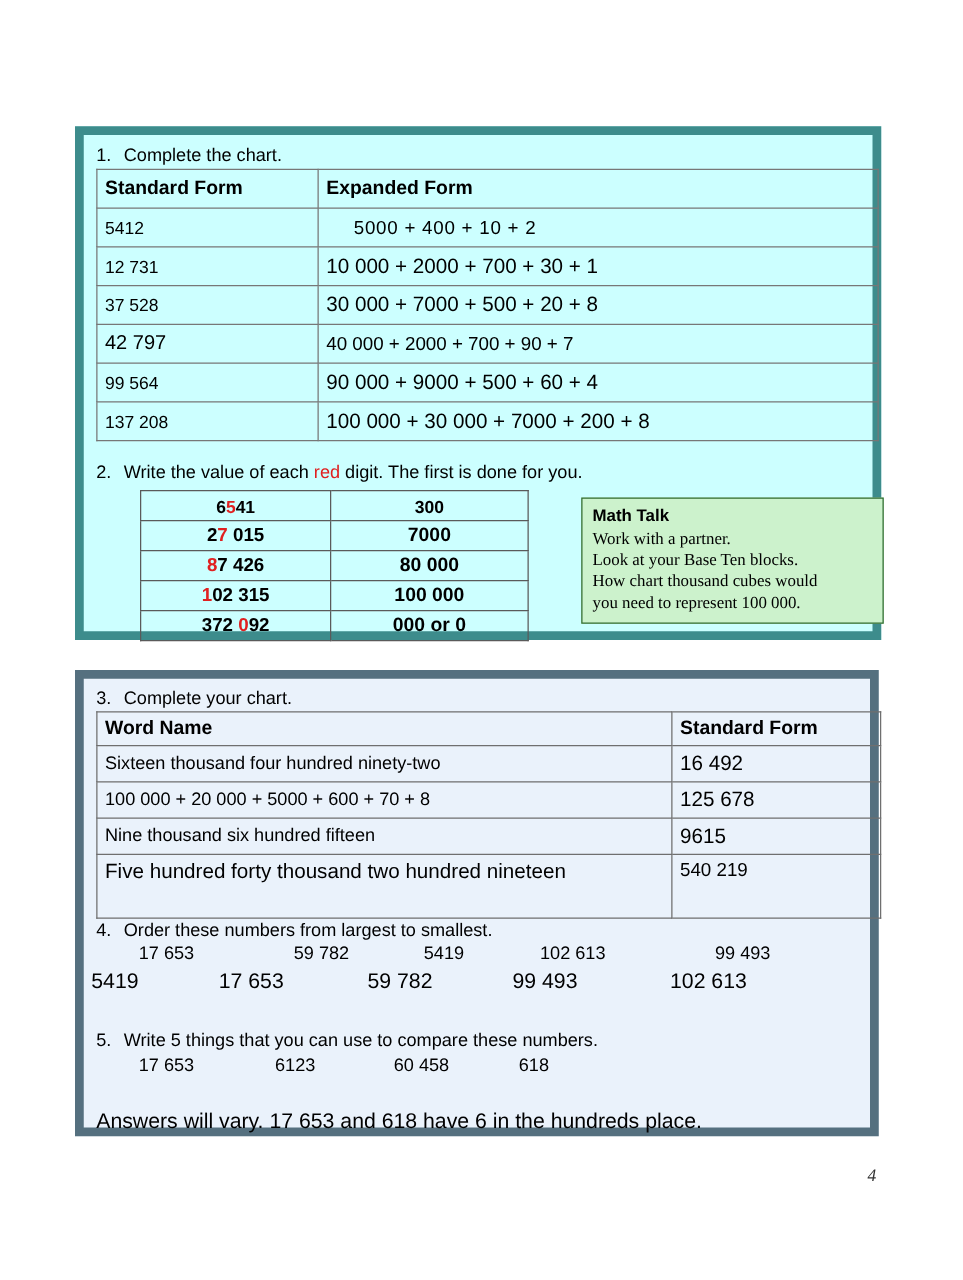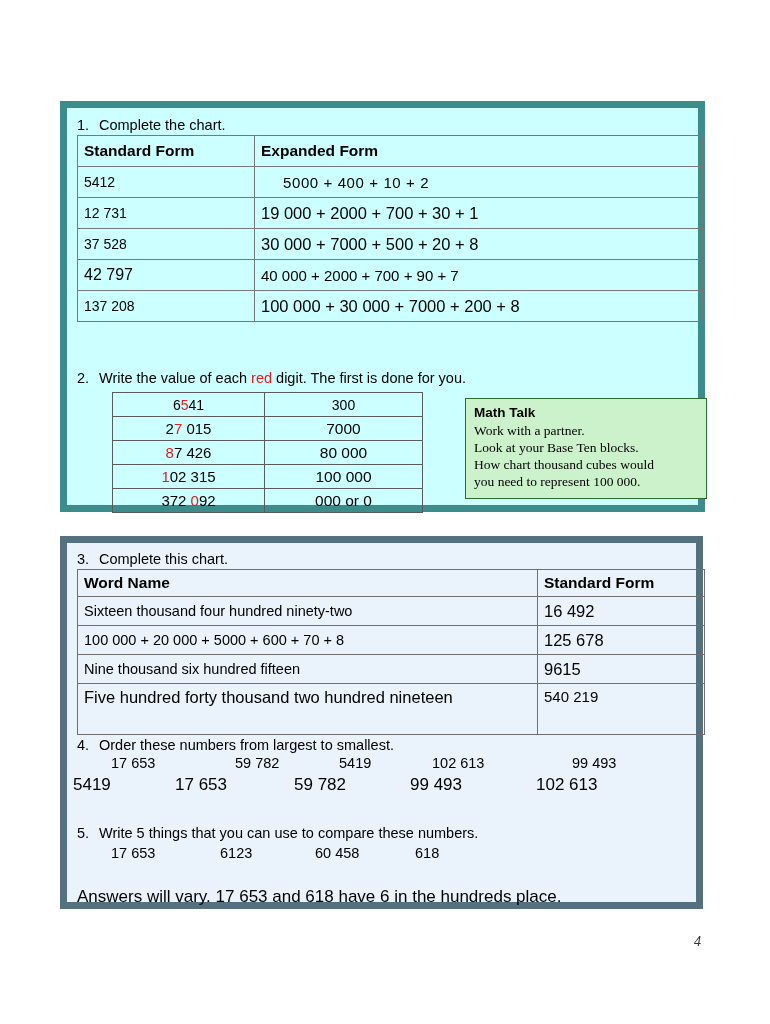--- a/index.html
+++ b/index.html
@@ -95,20 +95,21 @@
   #q1-table td.ef.sp { letter-spacing: 0.6px; padding-left: 28px; }
   #q2-table {
     left: 105px;
     top: 385px;
     width: 310px;
   }
   #q2-table td {
     height: 23px;
     text-align: center;
     border-color: #5a5a5a;
+    font-weight: bold;
   }
   #q2-table td.num { font-size: 15px; }
   #q2-table td.val { font-size: 15.5px; }
   #q2-table td.num.small { font-size: 14px; }
   #q2-table td.val.small { font-size: 14px; }
   .red { color: #e02020; }
 
   
   #math-talk {
     position: absolute;
@@ -210,29 +211,33 @@
       <tr>
         <th>Standard Form</th>
         <th>Expanded Form</th>
       </tr>
       <tr>
         <td class="sf">5412</td>
         <td class="ef sp">5000   +   400   +   10   +   2</td>
       </tr>
       <tr>
         <td class="sf">12 731</td>
-        <td class="ef big">19 000 + 2000 + 700 + 30 + 1</td>
+        <td class="ef big">10 000 + 2000 + 700 + 30 + 1</td>
       </tr>
       <tr>
         <td class="sf">37 528</td>
         <td class="ef big">30 000 + 7000 + 500 + 20 + 8</td>
       </tr>
       <tr>
         <td class="sf big">42 797</td>
         <td class="ef">40 000  +  2000  +  700  +  90  +  7</td>
+      </tr>
+      <tr>
+        <td class="sf">99 564</td>
+        <td class="ef big">90 000 + 9000 + 500 + 60 + 4</td>
       </tr>
       <tr>
         <td class="sf">137 208</td>
         <td class="ef big">100 000 + 30 000 + 7000 + 200 + 8</td>
       </tr>
     </tbody>
   </table>
 
   <div class="q-label" style="left:10px; top:262px;">
     <span class="q-num">2.</span><span>Write the value of each </span><span class="red">red</span><span> digit. The first is done for you.</span>
@@ -273,21 +278,21 @@
     <div>Look at your Base Ten blocks.</div>
     <div>How chart thousand cubes would</div>
     <div>you need to represent 100 000.</div>
   </div>
 
 </div>
 
 <div class="sec-box" id="section-two">
 
   <div class="q-label" style="left:10px; top:8px;">
-    <span class="q-num">3.</span><span>Complete this chart.</span>
+    <span class="q-num">3.</span><span>Complete your chart.</span>
   </div>
 
   <table class="grid" id="q3-table" style="left:10px; top:26px; width:627px;">
     <colgroup>
         <col style="width:460px">
         <col style="width:167px">
       </colgroup>
     <tbody>
       <tr>
         <th>Word Name</th>

